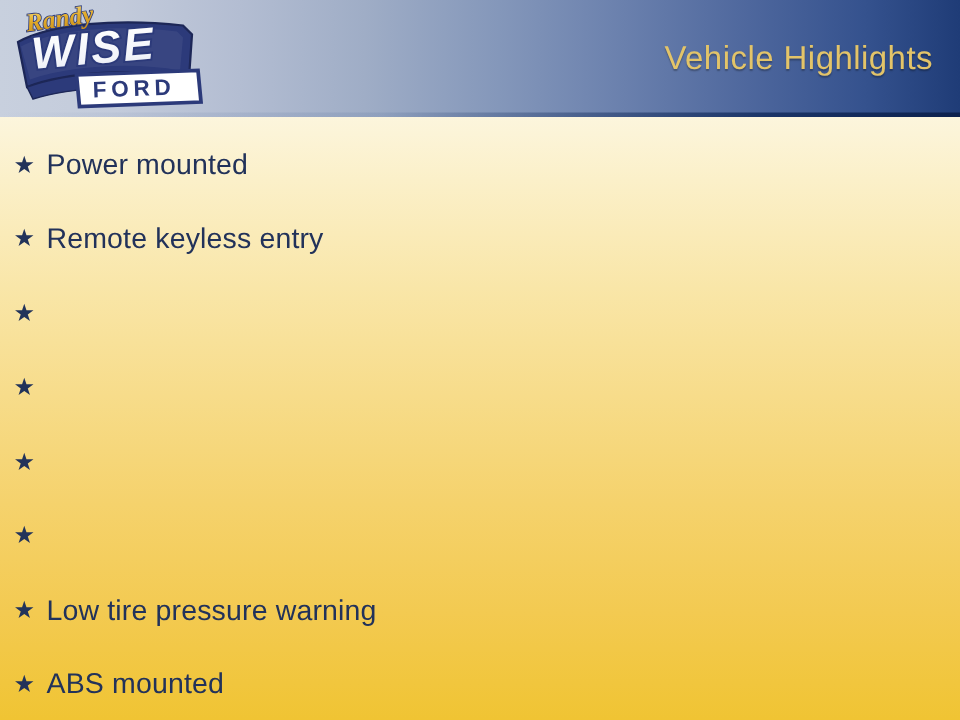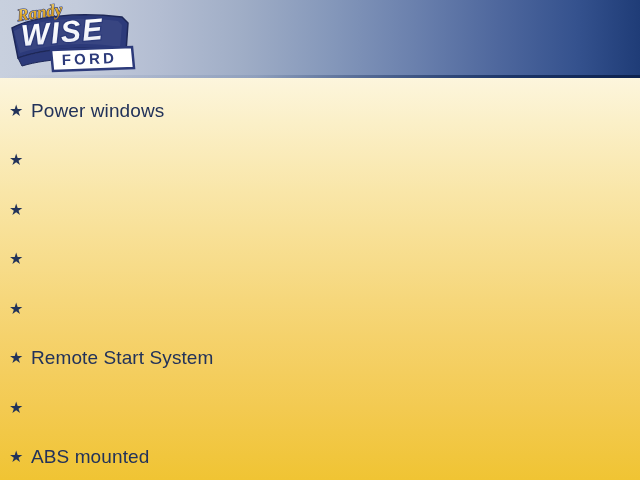--- a/index.html
+++ b/index.html
@@ -149,47 +149,49 @@
 
         <text x="14" y="21" font-family="'Liberation Serif', serif" font-size="17" font-style="italic" font-weight="bold" fill="url(#goldgrad)" stroke="#2c3a7a" stroke-width="1.1" paint-order="stroke fill" transform="rotate(-8 14 21)">Randy</text>
 
         <text x="18" y="46" font-family="'Liberation Sans', sans-serif" font-size="30" font-style="italic" font-weight="bold" letter-spacing="1.5" fill="url(#whitegrad)" stroke="#2c3a7a" stroke-width="2.6" paint-order="stroke fill" transform="rotate(-5 18 46)">WISE</text>
 
         <path d="M47,50 L128,47 L130,68 L49,71 Z" fill="#ffffff" stroke="#2c3a7a" stroke-width="2.5"></path>
         <text x="58" y="65" font-family="'Liberation Sans', sans-serif" font-size="15" font-weight="bold" letter-spacing="3.2" fill="#2c3a7a" transform="rotate(-2 58 65)">FORD</text>
       </svg>
     </div>
 
+    <div id="title">Vehicle Highlights</div>
 
     <div id="header-bottom-rule"></div>
   </div>
 
   <ul id="features">
     <li class="feature-row">
       <span class="bullet">★</span>
-      <span class="feature-label">Power windows</span>
+      <span class="feature-label">Power mounted</span>
+    </li>
+    <li class="feature-row">
+      <span class="bullet">★</span>
+      <span class="feature-label">Remote keyless entry</span>
     </li>
     <li class="feature-row">
       <span class="bullet">★</span>
     </li>
     <li class="feature-row">
       <span class="bullet">★</span>
     </li>
     <li class="feature-row">
       <span class="bullet">★</span>
     </li>
     <li class="feature-row">
       <span class="bullet">★</span>
     </li>
     <li class="feature-row">
       <span class="bullet">★</span>
-      <span class="feature-label">Remote Start System</span>
-    </li>
-    <li class="feature-row">
-      <span class="bullet">★</span>
+      <span class="feature-label">Low tire pressure warning</span>
     </li>
     <li class="feature-row">
       <span class="bullet">★</span>
       <span class="feature-label">ABS mounted</span>
     </li>
   </ul>
 
 </div>
 
 </body></html>

